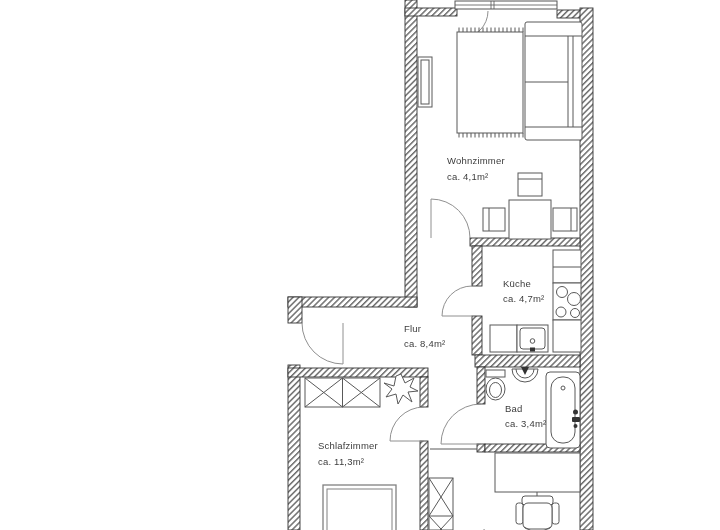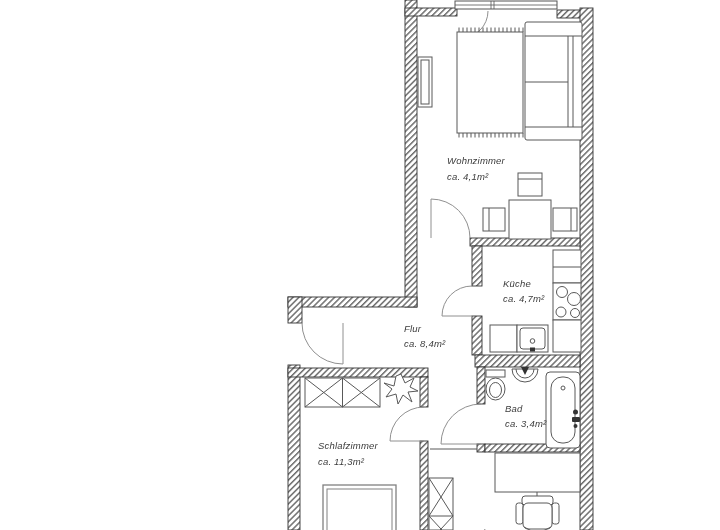--- a/index.html
+++ b/index.html
@@ -2,21 +2,20 @@
 <html><head>
 <meta charset="utf-8">
 <style>
   html, body { margin: 0; padding: 0; background: #ffffff; }
   .canvas {
     position: relative;
     width: 720px;
     height: 530px;
     background: #ffffff;
     overflow: hidden;
-    font-style: italic;
   }
   svg { display: block; }
   text {
     font-family: "Liberation Sans", "DejaVu Sans", sans-serif;
     font-size: 9.5px;
     fill: #3c3c3c;
     letter-spacing: 0.2px;
   }
   .furn  { fill: #ffffff; stroke: #595959; stroke-width: 1; }
   .furnln{ fill: none;    stroke: #595959; stroke-width: 1; }

